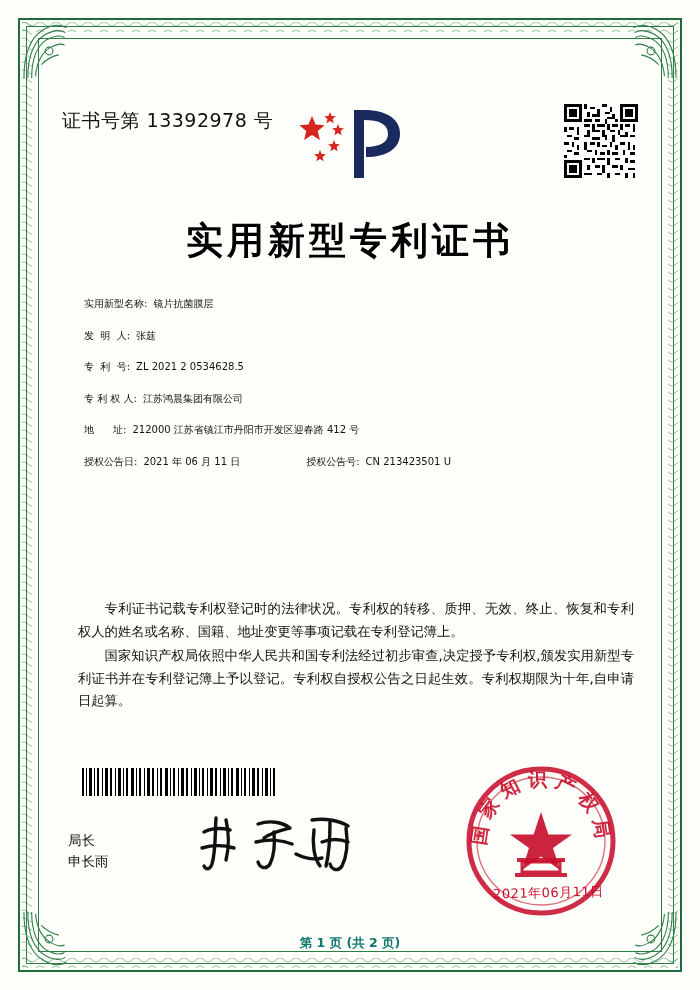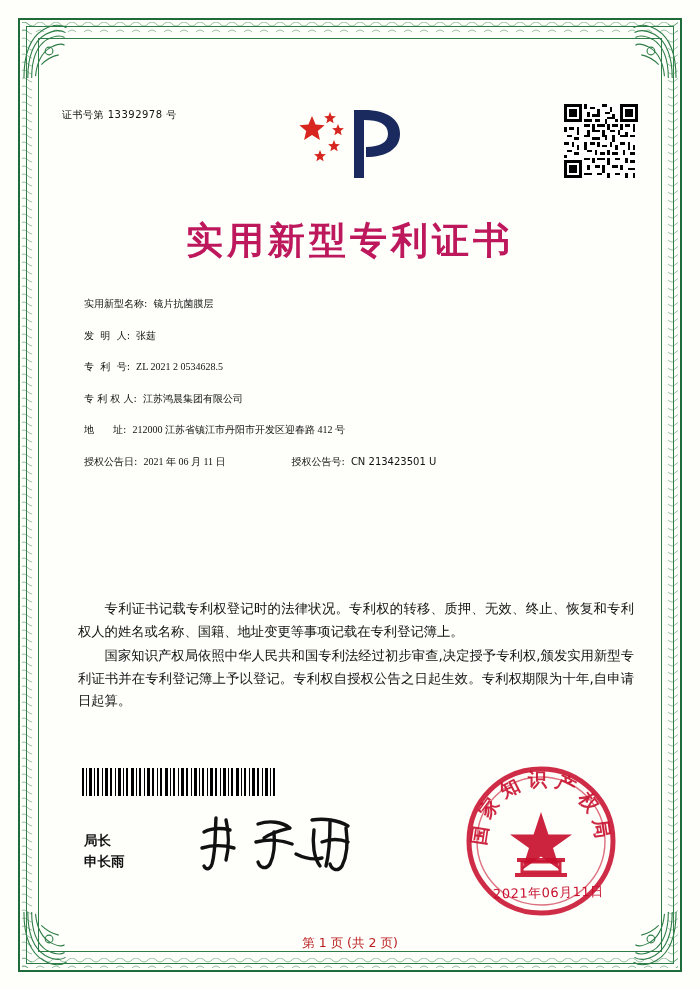--- a/index.html
+++ b/index.html
@@ -51,21 +51,21 @@
   .corner.tl { left: 22px; top: 22px; }
   .corner.tr { right: 22px; top: 22px; transform: scaleX(-1); }
   .corner.bl { left: 22px; bottom: 22px; transform: scaleY(-1); }
   .corner.br { right: 22px; bottom: 22px; transform: scale(-1,-1); }
 
   
   .cert-no {
     position: absolute;
     left: 62px;
     top: 108px;
-    font-size: 10px;
+    font-size: 19px;
     color: #111;
     letter-spacing: 0.5px;
     font-family: "DejaVu Sans", "Liberation Sans", sans-serif;
   }
 
   .emblem {
     position: absolute;
     left: 296px;
     top: 104px;
     width: 110px;
@@ -81,21 +81,21 @@
   }
 
   .title {
     position: absolute;
     left: 0; right: 0;
     top: 216px;
     text-align: center;
     font-size: 37px;
     font-weight: bold;
     letter-spacing: 4px;
-    color: #be185d;
+    color: #000000;
     font-family: "DejaVu Sans", "Liberation Sans", sans-serif;
   }
 
   
   .fields {
     position: absolute;
     left: 84px;
     top: 298px;
     width: 540px;
     font-size: 10px;
@@ -107,21 +107,20 @@
     margin-bottom: 20.5px;
     line-height: 1.1;
   }
   .flabel {
     white-space: pre;
     flex: 0 0 auto;
   }
   .fvalue {
     margin-left: 6px;
     flex: 1 1 auto;
-    font-family: Liberation Serif, serif;
   }
   .frow.dual .fvalue { flex: 0 0 auto; }
   .frow.dual .flabel2 {
     margin-left: 66px;
     white-space: pre;
   }
   .frow.dual .fvalue2 { margin-left: 6px; }
 
   
   .paras {
@@ -144,24 +143,24 @@
     position: absolute;
     left: 82px;
     top: 768px;
     width: 196px;
     height: 28px;
   }
 
   
   .sig-label {
     position: absolute;
-    left: 84px;
+    left: 68px;
     top: 830px;
     font-size: 13.5px;
-    font-weight: bold;
+    font-weight: normal;
     color: #111;
     line-height: 1.55;
   }
   .sig-script {
     position: absolute;
     left: 196px;
     top: 808px;
     width: 168px;
     height: 70px;
   }
@@ -184,21 +183,22 @@
     transform: rotate(-1.5deg);
   }
 
   
   .footer {
     position: absolute;
     left: 0; right: 0;
     bottom: 38px;
     text-align: center;
     font-size: 12.5px;
-    color: #b91c1c;
+    color: #0f766e;
+    font-weight: bold;
   }
 </style>
 </head>
 <body>
 
 <div class="page">
 
   <div class="border-outer"></div>
   <div class="border-mid"></div>
   <div class="border-inner"></div>

